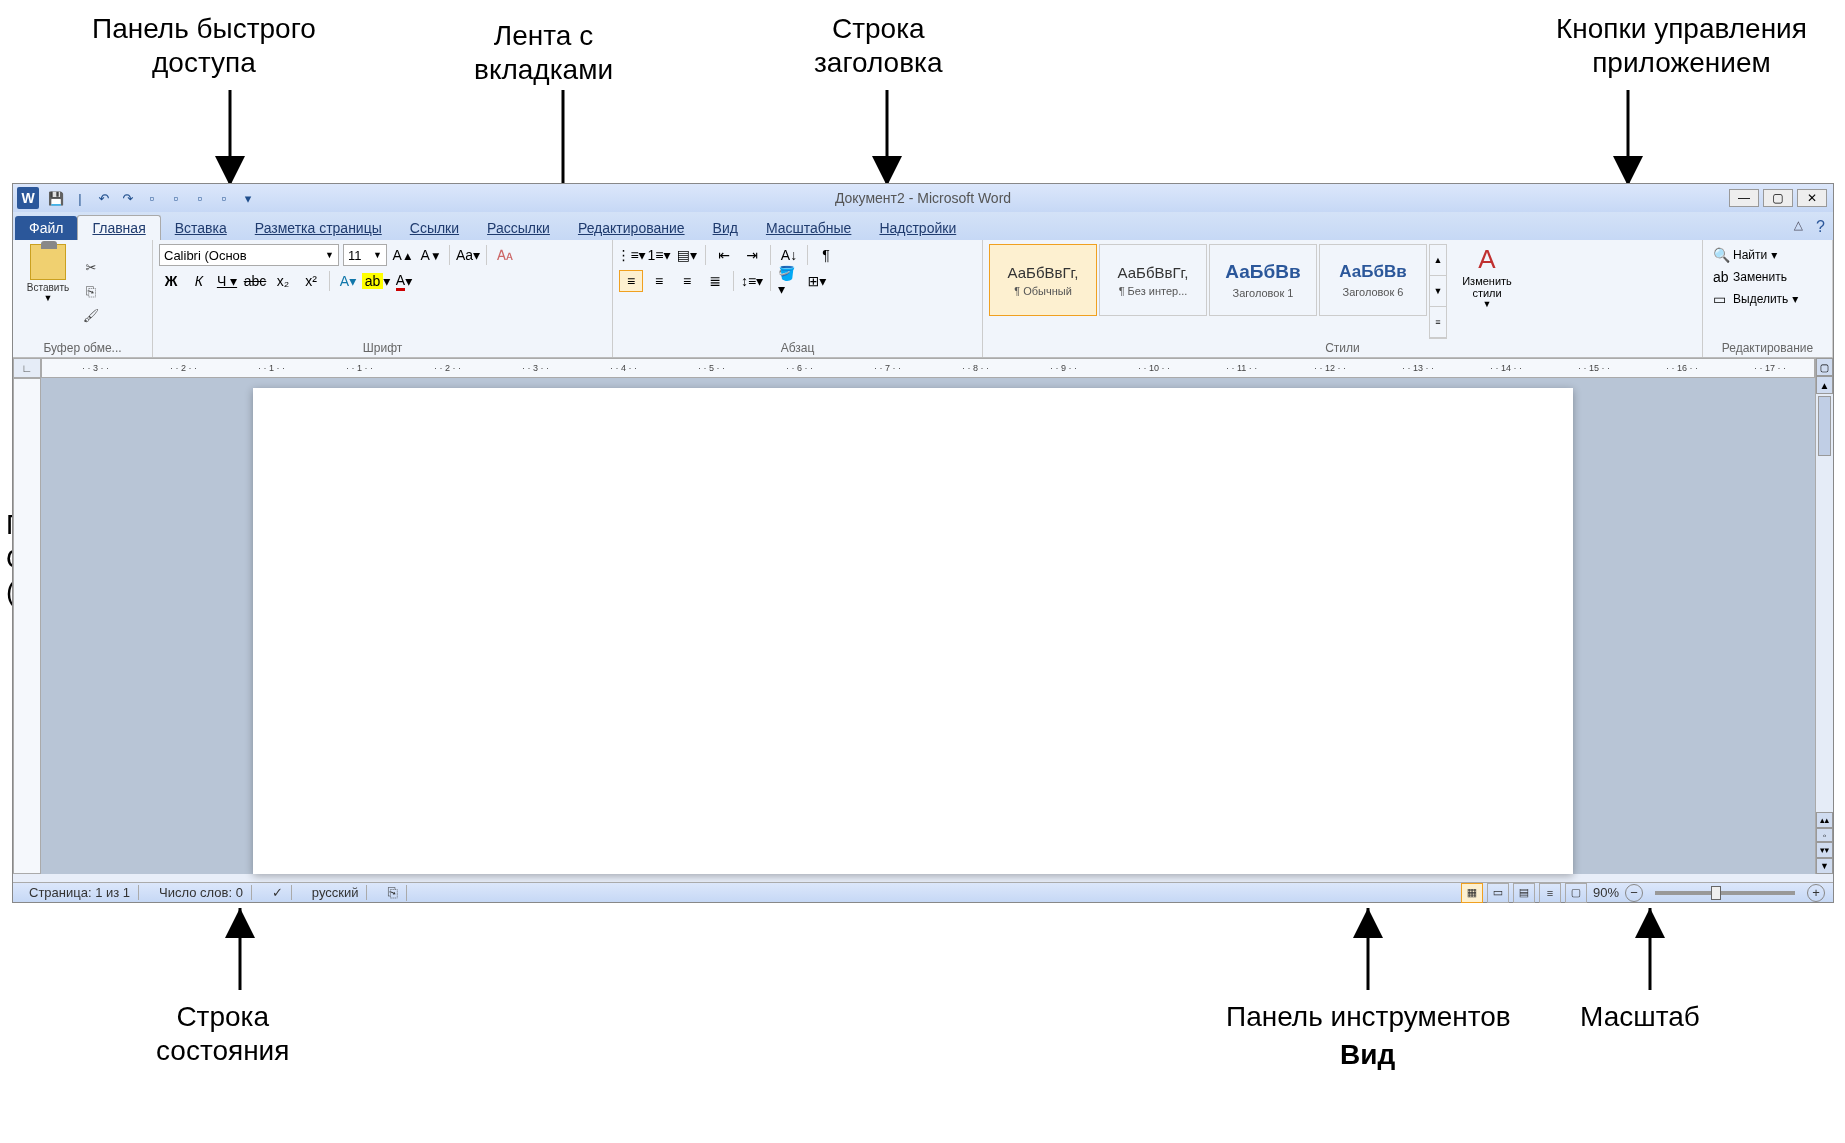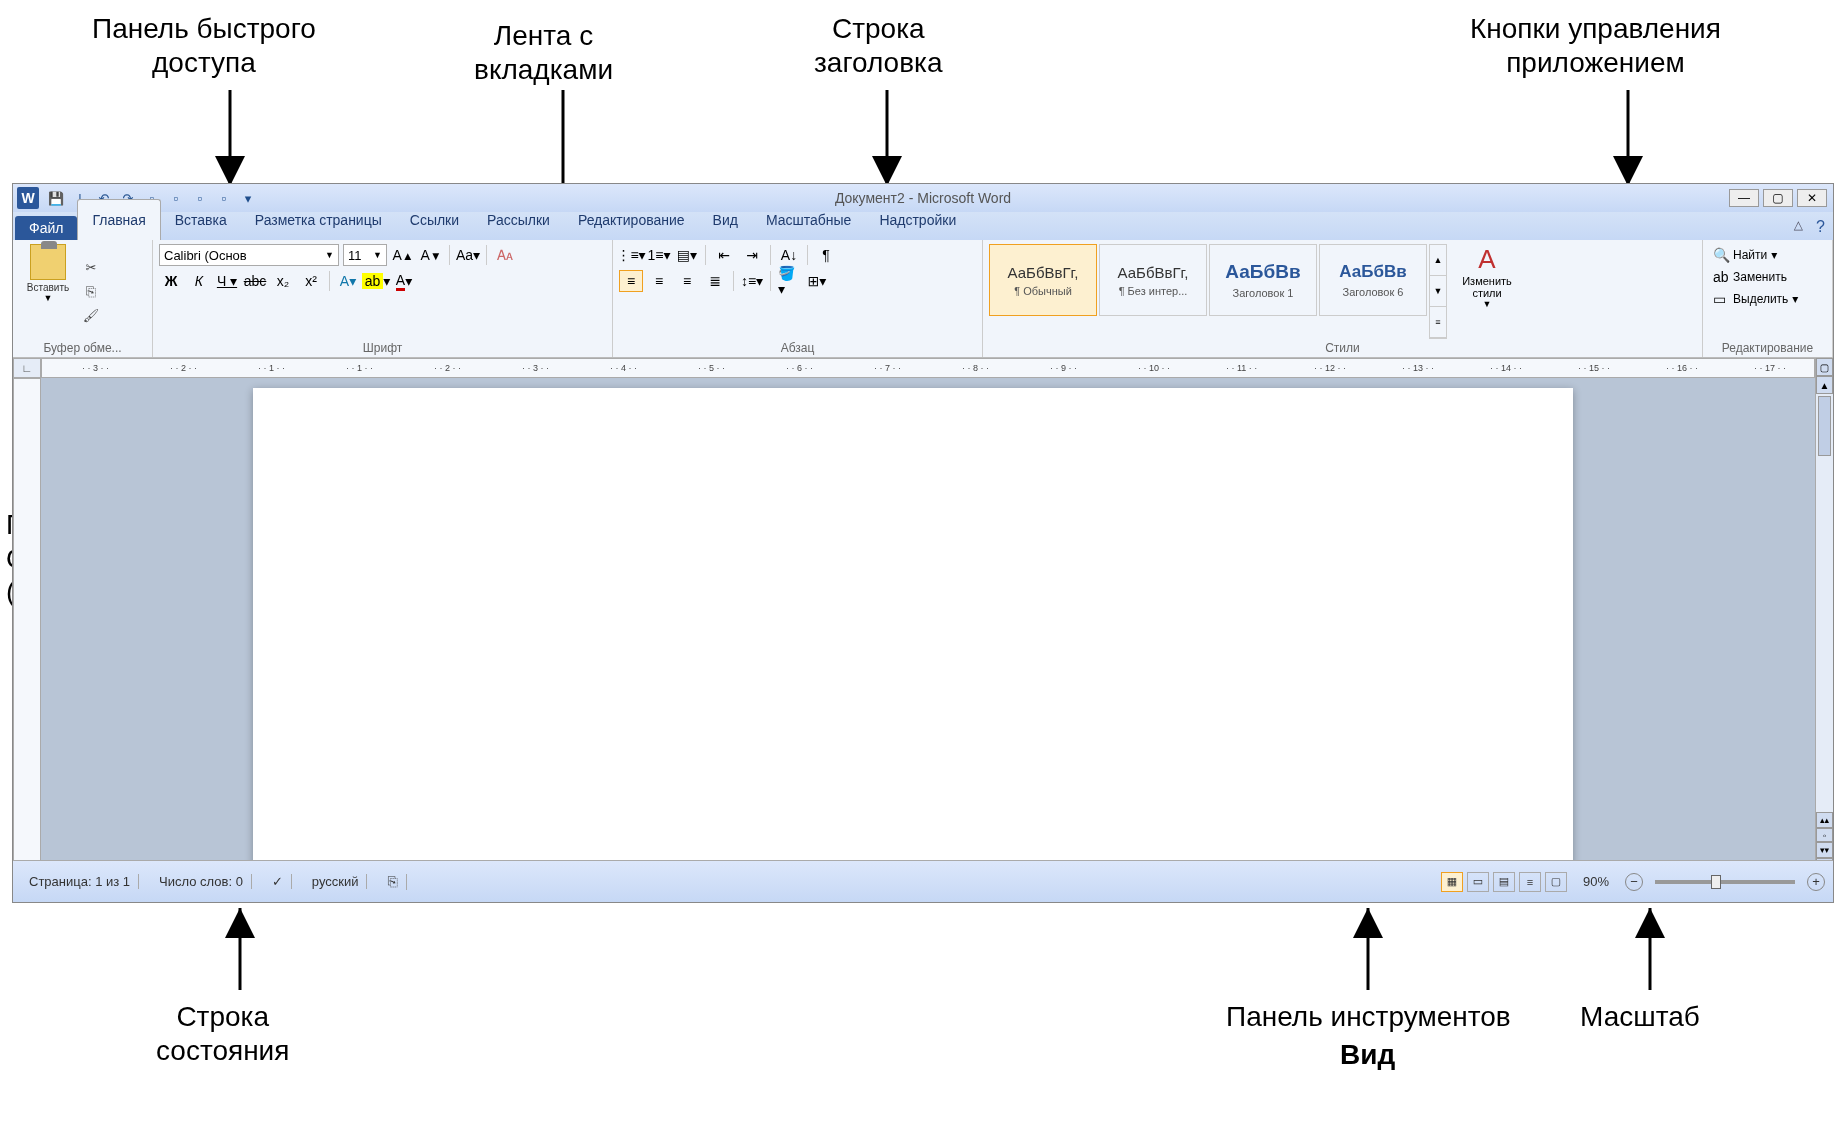--- a/index.html
+++ b/index.html
@@ -41,23 +41,24 @@
       position: relative;
     }
     .tab-file {
       background: #2b579a;
       color: #fff;
       padding: 4px 14px;
       border-radius: 3px 3px 0 0;
       cursor: pointer;
     }
     .tab {
-      padding: 12px 14px;
+      padding: 4px 14px;
       color: #1f3b6e;
       cursor: pointer;
+      text-decoration: underline;
     }
     .tab.active {
       background: #f1f5fb;
       border: 1px solid #aaa;
       border-bottom: none;
       border-radius: 3px 3px 0 0;
     }
     .help-icon { position: absolute; right: 8px; top: 6px; color: #2b579a; font-size: 16px; cursor: pointer; }
     .collapse-icon { position: absolute; right: 30px; top: 6px; color: #556; font-size: 12px; cursor: pointer; }
     
@@ -169,21 +170,21 @@
     }
     .scroll-btn { height: 18px; background: #d0dcf0; border: 1px solid #999; display: flex; align-items: center; justify-content: center; font-size: 10px; cursor: pointer; }
     .scroll-thumb { height: 60px; background: #c0cee5; border: 1px solid #999; margin: 2px; cursor: pointer; }
     .scroll-browse { position: absolute; bottom: 0; width: 100%; }
     .scroll-browse .scroll-btn { height: 16px; font-size: 9px; }
     .scroll-browse .circle { height: 14px; font-size: 10px; }
     
     .statusbar {
       position: absolute;
       bottom: 0; left: 0; right: 0;
-      height: 42px;
+      height: 20px;
       background: linear-gradient(#dce7fb, #c6d8f5);
       border-top: 1px solid #aaa;
       display: flex;
       align-items: center;
       font-size: 13px;
       color: #333;
       padding: 0 8px;
       gap: 12px;
     }
     .status-item { padding: 0 8px; border-right: 1px solid #aaa; cursor: pointer; }
@@ -197,21 +198,21 @@
   </style>
 </head>
 <body>
 
 <div class="annotation" style="left: 92px; top: 12px; white-space: pre-line;">Панель быстрого
 доступа</div>
 <div class="annotation" style="left: 474px; top: 19px; white-space: pre-line;">Лента с
 вкладками</div>
 <div class="annotation" style="left: 814px; top: 12px; white-space: pre-line;">Строка
 заголовка</div>
-<div class="annotation" style="left: 1470px; top: 12px; white-space: pre-line;">Кнопки управления
+<div class="annotation" style="left: 1556px; top: 12px; white-space: pre-line;">Кнопки управления
 приложением</div>
 <div class="annotation" style="left: 6px; top: 508px; text-align: left; white-space: pre-line;">Представление Microsoft
 Office Backstage
 (вкладка Файл)</div>
 <div class="annotation" style="left:578px; top:610px;">Группы элементов</div>
 <div class="annotation" style="left:1094px; top:606px;">Полоса прокрутки</div>
 <div class="annotation" style="left:390px; top:716px;">Масштабные линейки</div>
 <div class="annotation" style="left: 946px; top: 740px; white-space: pre-line;">Переход по объектам
 документа и выбор объекта
 перехода</div>
@@ -466,21 +467,21 @@
     <div class="status-item">Число слов: 0</div>
     <div class="status-item">✓</div>
     <div class="status-item">русский</div>
     <div class="status-item">⎘</div>
     <div class="status-right">
       <div class="view-btn active">▦</div>
       <div class="view-btn">▭</div>
       <div class="view-btn">▤</div>
       <div class="view-btn">≡</div>
       <div class="view-btn">▢</div>
-      <span style="margin:0 12px;">90%</span>
+      <span style="margin:0 2px;">90%</span>
       <div class="zoom-btn">−</div>
       <div class="zoom-slider">
           <div class="zoom-thumb"></div>
         </div>
       <div class="zoom-btn">+</div>
     </div>
   </div>
 
 </div>
 

